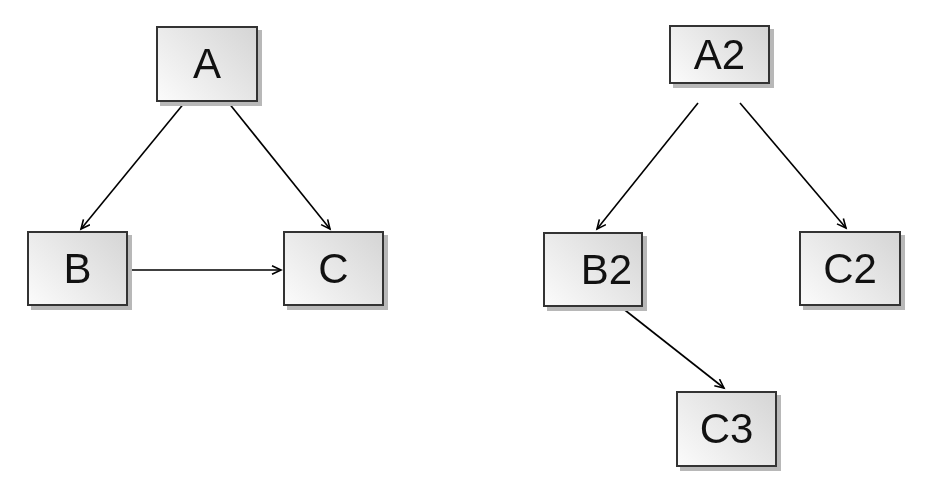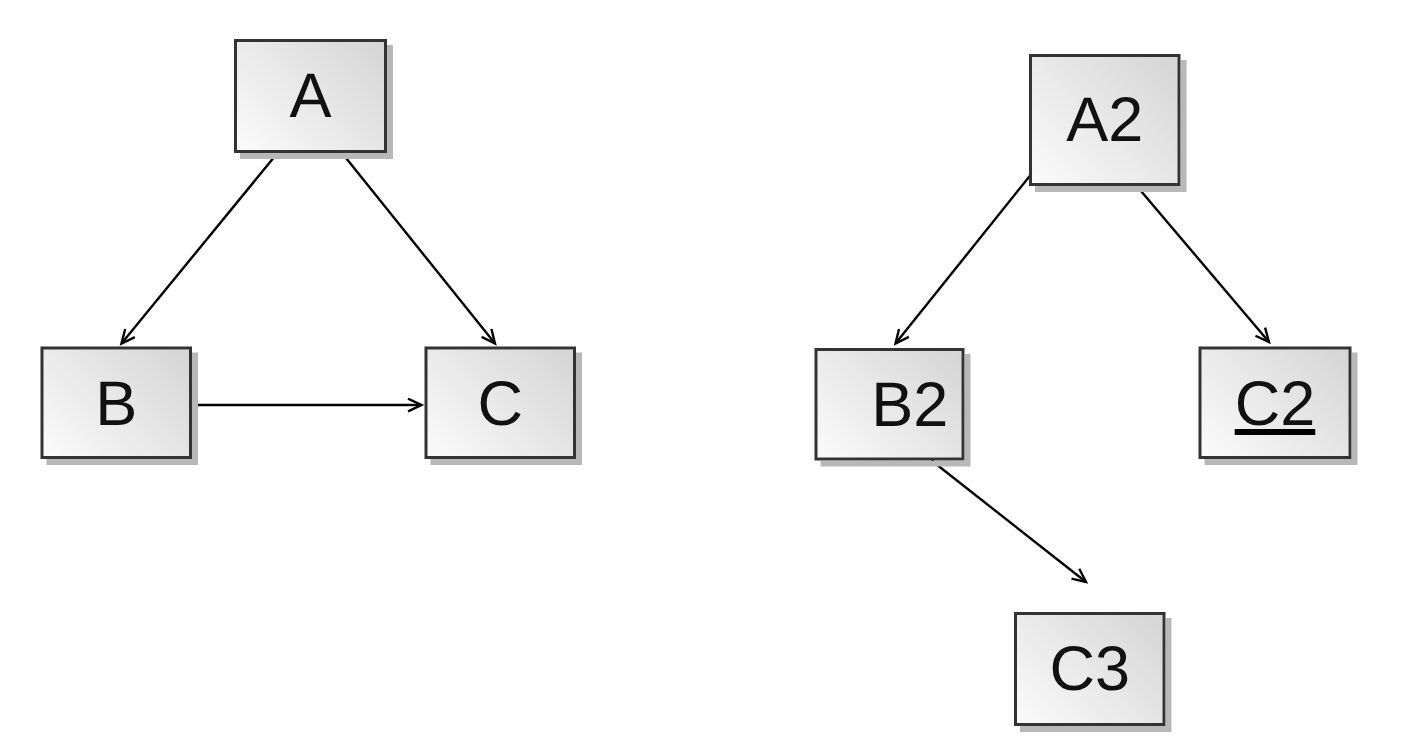--- a/index.html
+++ b/index.html
@@ -66,26 +66,26 @@
   <div id="nodes-layer">
       <div class="node" style="left: 156px; top: 26px; width: 102px; height: 76px;">
         <span class="node-label">A</span>
       </div>
       <div class="node" style="left: 27px; top: 231px; width: 101px; height: 75px;">
         <span class="node-label">B</span>
       </div>
       <div class="node" style="left: 283px; top: 231px; width: 101px; height: 75px;">
         <span class="node-label">C</span>
       </div>
-      <div class="node" style="left: 669px; top: 36px; width: 101px; height: 88px; margin-left: 17px;">
+      <div class="node" style="left: 669px; top: 25px; width: 101px; height: 59px;">
         <span class="node-label">A2</span>
       </div>
       <div class="node" style="left: 543px; top: 232px; width: 100px; height: 75px; padding-left: 27px;">
         <span class="node-label">B2</span>
       </div>
-      <div class="node" style="left: 799px; top: 231px; width: 102px; height: 75px; text-decoration: underline;">
+      <div class="node" style="left: 799px; top: 231px; width: 102px; height: 75px;">
         <span class="node-label">C2</span>
       </div>
-      <div class="node" style="left: 676px; top: 408px; width: 101px; height: 76px;">
+      <div class="node" style="left: 676px; top: 391px; width: 101px; height: 76px;">
         <span class="node-label">C3</span>
       </div>
     </div>
 </div>
 
 </body></html>

